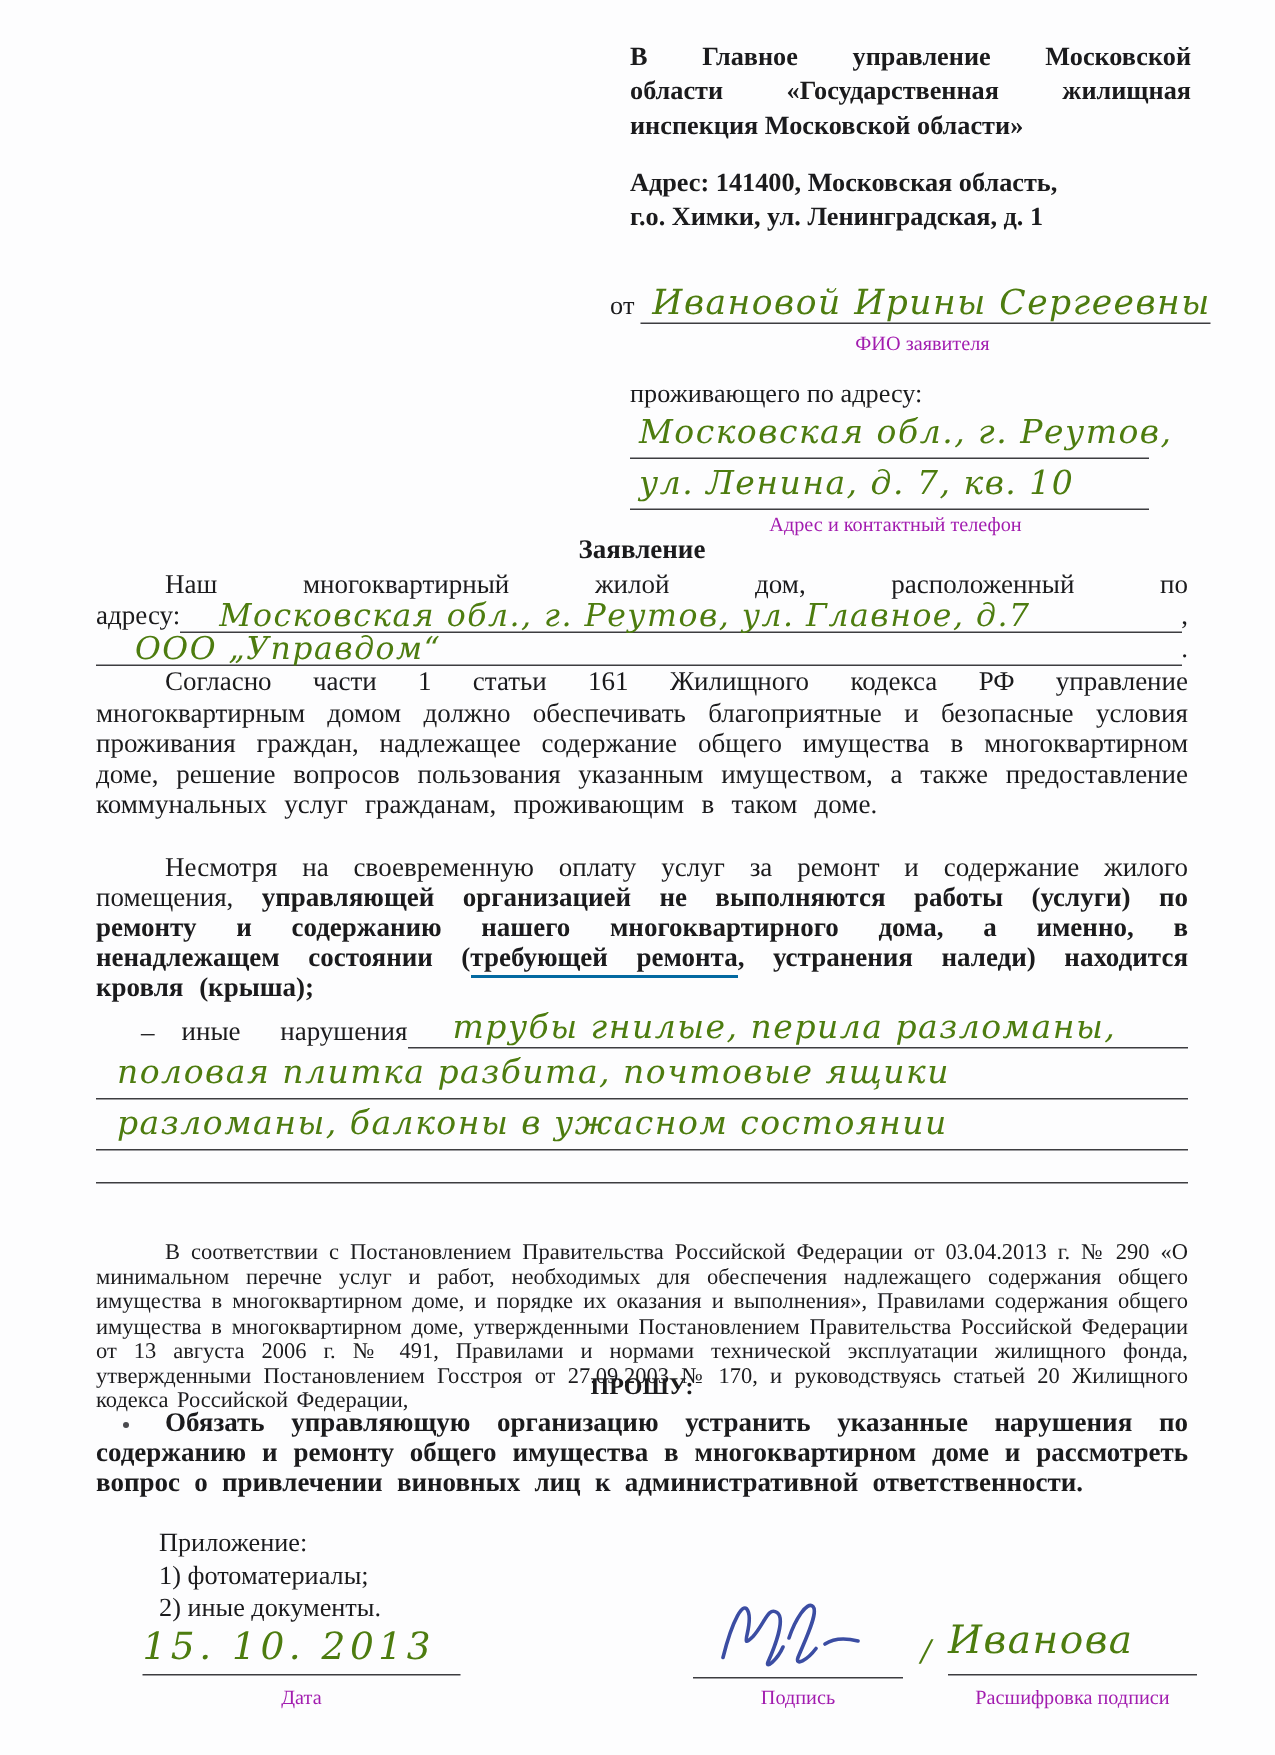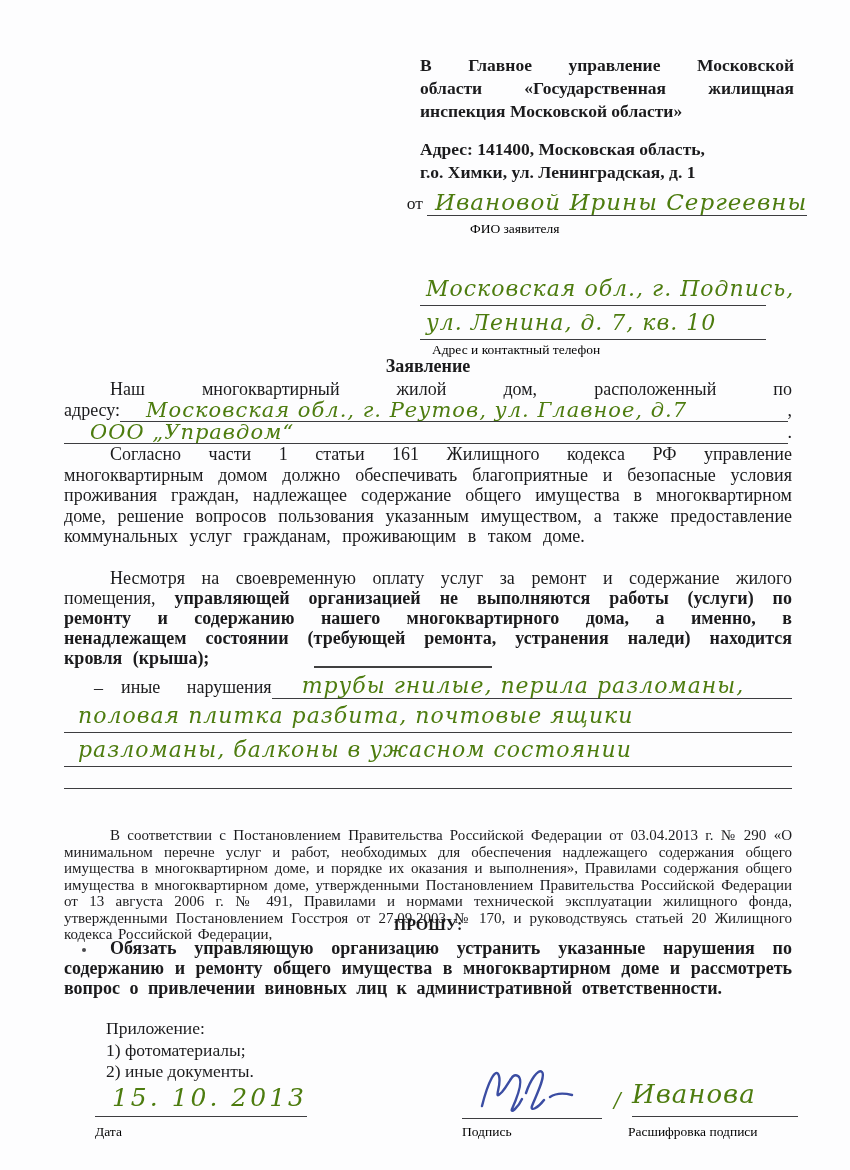--- a/index.html
+++ b/index.html
@@ -9,24 +9,24 @@
     font-family:"Liberation Serif","DejaVu Serif",serif;
     color:#1b1b1d;
   }
   .abs{position:absolute;}
   .b{font-weight:bold;}
   .jl{text-align:justify;text-align-last:justify;}
   .hw{
     font-family:"DejaVu Serif",serif;font-style:italic;color:#4d7c0f;
     letter-spacing:1px;
   }
-  .caption{font-size:13.5px;color:#000000;text-align:left;line-height:15px;}
+  .caption{font-size:13.5px;color:#a21caf;text-align:center;line-height:15px;}
 
   
-  .recipient{left:420px;top:54px;width:374px;font-size:17.5px;line-height:23px;}
+  .recipient{left:420px;top:26px;width:374px;font-size:17.5px;line-height:23px;}
   .recipient .addr{margin-top:15px;}
 
   
   .from-row{left:420px;top:182px;width:374px;display:flex;align-items:flex-end;height:34px;font-size:17.5px;justify-content:center;}
   .from-prefix{padding:0 4px 2px 0;}
   .from-fill{flex:1;border-bottom:1.4px solid #3d3d40;display:flex;align-items:flex-end;}
   .name-hw{font-size:23px;line-height:25px;padding-left:8px;white-space:nowrap;}
 
   .from-caption{left:470px;top:221px;width:290px;}
 
@@ -42,21 +42,21 @@
   .p1-line1{padding-left:46px;line-height:21px;}
   .frow{display:flex;align-items:flex-end;height:22px;}
   .frow .lbl{padding-bottom:1px;white-space:nowrap;}
   .frow .fill{flex:1;border-bottom:1.2px solid #3d3d40;display:flex;align-items:flex-end;}
   .inline-hw{font-size:21px;line-height:22px;padding-left:26px;white-space:nowrap;}
   .tail{padding-bottom:1px;}
 
   .para{margin:0;text-align:justify;text-indent:46px;}
   .p2{left:64px;top:444px;width:728px;font-size:18px;line-height:20.5px;word-spacing:7px;}
   .p3{left:64px;top:568px;width:728px;font-size:18px;line-height:20px;word-spacing:6px;}
-  .blue-ul{border-bottom:2px solid #404040;padding-bottom:18px;margin-top:47px;}
+  .blue-ul{border-bottom:2px solid #0369a1;padding-bottom:2px;margin-top:47px;}
 
   
   .violations{left:64px;top:666px;width:728px;}
   .vrow{display:flex;align-items:flex-end;height:33px;padding-left:30px;font-size:18px;}
   .vdash{margin-right:18px;}
   .vlabel{word-spacing:22px;white-space:nowrap;padding-bottom:1px;}
   .vrow .fill{flex:1;border-bottom:1.3px solid #3d3d40;display:flex;align-items:flex-end;}
   .vrow .inline-hw{font-size:22px;line-height:24px;padding-left:30px;}
   .vline{border-bottom:1.3px solid #3d3d40;font-size:22px;line-height:33px;padding-left:14px;white-space:nowrap;}
   .vempty{border-bottom:1.3px solid #3d3d40;height:21px;}
@@ -64,21 +64,21 @@
   .p4{left:64px;top:782px;width:728px;font-size:15px;line-height:16.5px;word-spacing:2px;margin-top:45px;}
 
   .proshu{left:64px;top:916px;width:728px;text-align:center;font-size:16px;}
   .request{left:64px;top:938px;width:728px;font-size:18px;line-height:20px;word-spacing:5px;}
   .stray-dot{left:82px;top:948px;width:4px;height:4px;background:#4a4a4e;border-radius:50%;}
 
   .attach{left:106px;top:1018px;font-size:17.5px;line-height:21.5px;}
 
   
   .date-hw{left:95px;top:1080px;width:212px;border-bottom:1.6px solid #3d3d40;
-           font-size:25px;line-height:36px;text-align:right;letter-spacing:3px;}
+           font-size:25px;line-height:36px;text-align:left;letter-spacing:3px;}
   .date-caption{left:95px;top:1124px;width:212px;}
   .sig-line{left:462px;top:1064px;width:140px;height:54px;border-bottom:1.6px solid #3d3d40;
             display:flex;align-items:flex-end;justify-content:center;}
   .sig-caption{left:462px;top:1124px;width:140px;}
   .slash{left:614px;top:1088px;font-size:20px;}
   .tr-hw{left:632px;top:1072px;width:166px;border-bottom:1.6px solid #3d3d40;
          font-size:26px;line-height:44px;}
   .tr-caption{left:628px;top:1124px;width:174px;}
 </style>
 </head>
@@ -95,22 +95,23 @@
   </div>
 
   <div class="abs from-row">
     <span class="from-prefix">от</span>
     <span class="from-fill">
       <span class="hw name-hw">Ивановой Ирины Сергеевны</span>
     </span>
   </div>
   <div class="abs caption from-caption">ФИО заявителя</div>
 
+  <div class="abs res-label">проживающего по адресу:</div>
   <div class="abs res-lines">
-    <div class="hw res-hw">Московская обл., г. Подпись,</div>
+    <div class="hw res-hw">Московская обл., г. Реутов,</div>
     <div class="hw res-hw">ул. Ленина, д. 7, кв. 10</div>
   </div>
   <div class="abs caption res-caption">Адрес и контактный телефон</div>
 
   <div class="abs title b">Заявление</div>
 
   <div class="abs p1">
     <div class="p1-line1 jl">Наш многоквартирный жилой дом, расположенный по</div>
     <div class="frow">
       <span class="lbl">адресу:</span>

